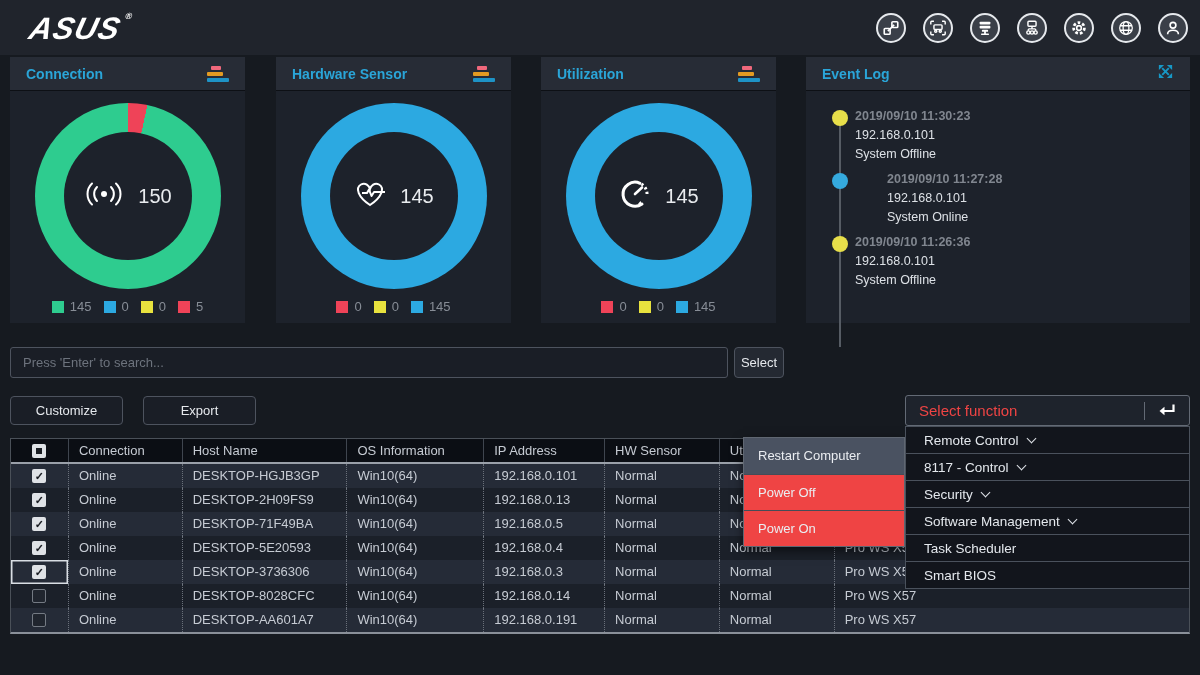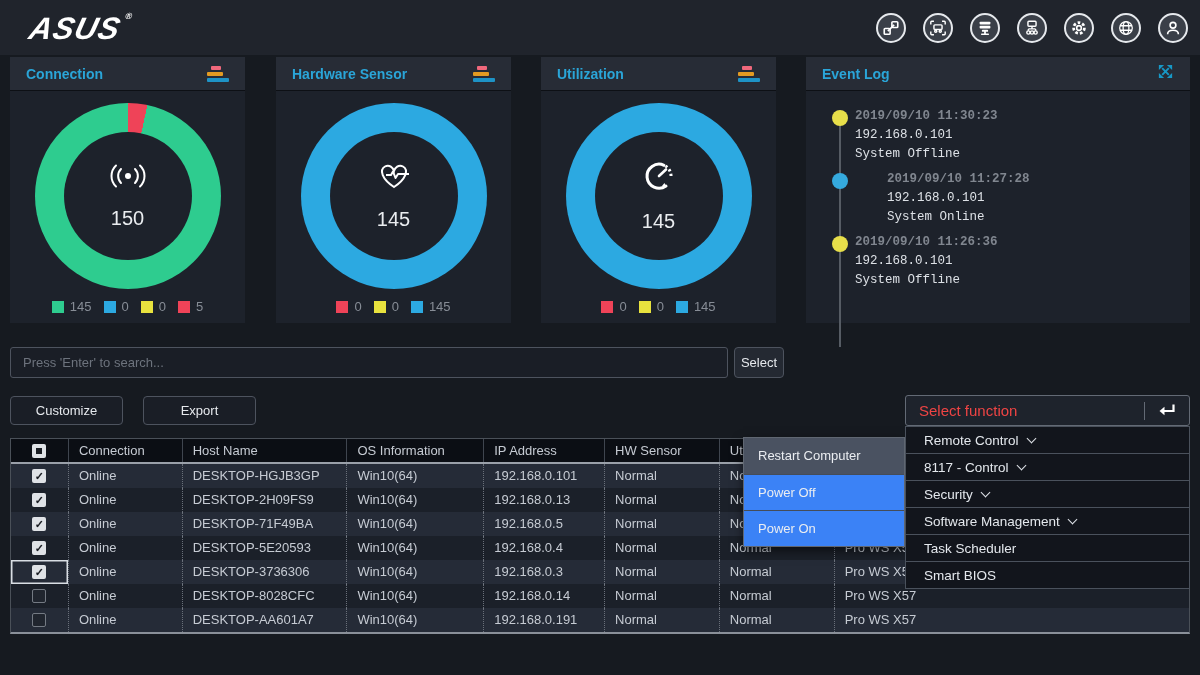--- a/index.html
+++ b/index.html
@@ -21,31 +21,31 @@
   .mini-bars { display:flex; flex-direction:column; gap:2px; align-items:flex-start; cursor:pointer; }
   .mini-bars i { display:block; height:4px; border-radius:1px; }
   .mb-r { width:10px; background:#f0687c; margin-left:4px; }
   .mb-o { width:16px; background:#e39b22; }
   .mb-b { width:22px; background:#1e93c6; }
 
   .donut { position:absolute; left:50%; top:46px; transform:translateX(-50%); width:186px; height:186px; border-radius:50%; }
   .donut::before { content:""; position:absolute; inset:29px; background:#1d222b; border-radius:50%; }
   .donut-conn { background:conic-gradient(#ef4358 0deg 12deg, #2ecc8f 12deg 360deg); }
   .donut-blue { background:#2ca9e1; }
-  .donut-center { position:absolute; inset:0; display:flex; flex-direction:column; align-items:center; justify-content:center; gap:13px; z-index:2; }
+  .donut-center { position:absolute; inset:0; display:flex; flex-direction:row; align-items:center; justify-content:center; gap:13px; z-index:2; }
   .donut-val { color:#e9ecef; font-size:20px; }
   .legend { position:absolute; left:0; right:0; bottom:9px; display:flex; justify-content:center; align-items:center; gap:12px; }
   .lg-item { display:flex; align-items:center; gap:6px; }
   .lg-sq { width:12px; height:12px; }
   .lg-val { color:#878d96; font-size:13px; }
 
   
   .tl-line { position:absolute; left:33px; top:62px; width:2px; height:228px; background:#565c64; }
   .tl-dot { position:absolute; left:26px; width:16px; height:16px; border-radius:50%; }
-  .tl-entry { position:absolute; left:49px; width:300px;font-family:Liberation Mono, monospace; }
+  .tl-entry { position:absolute; left:49px; width:300px; }
   .tl-time { color:#80868f; font-size:12.5px; font-weight:bold; margin-bottom:5px; }
   .tl-ip, .tl-status { color:#dde1e6; font-size:12.5px; margin-bottom:5px; }
 
   
   .search-input { position:absolute; left:10px; top:347px; width:718px; height:31px; background:#1a1e26; border:1px solid #4d535e; border-radius:3px; color:#cfd4da; font-size:13px; padding:0 12px; font-family:"Liberation Sans", sans-serif; outline:none; }
   .search-input::placeholder { color:#6d737d; }
   .btn { background:#1a1e26; border:1px solid #4d535e; border-radius:4px; color:#e6e9ed; font-size:13px; font-family:"Liberation Sans", sans-serif; cursor:pointer; }
   .clear-btn { position:absolute; left:734px; top:347px; width:50px; height:31px; background:#242932; }
   .customize-btn { position:absolute; left:10px; top:396px; width:113px; height:29px; }
   .export-btn { position:absolute; left:143px; top:396px; width:113px; height:29px; }
@@ -63,21 +63,21 @@
   .c5 { width:115px; } .c6 { width:115px; } .c7 { width:355px; border-right:none; }
   .cb { width:14px; height:14px; border-radius:2px; position:relative; cursor:pointer; }
   .cb.checked { background:#dfe2e6; }
   .cb.checked::after { content:"\2713"; position:absolute; inset:0; text-align:center; font-size:11px; line-height:14px; color:#1a1d23; font-weight:bold; }
   .cb.unchecked { border:1px solid #747a83; background:#20252e; }
   .cb.indet { background:#dfe2e6; }
   .cb.indet::after { content:""; position:absolute; inset:4px; background:#1a1d23; }
   .focused-cell { box-shadow:inset 0 0 0 1.5px #d9dee4; }
 
   
-  .ctx-menu { position:absolute; left:743px; top:437px; width:162px; background:#3b82f6; border:1px solid #606772; box-shadow:0 4px 10px rgba(0,0,0,.55); z-index:10; }
+  .ctx-menu { position:absolute; left:743px; top:437px; width:162px; background:#ef4444; border:1px solid #606772; box-shadow:0 4px 10px rgba(0,0,0,.55); z-index:10; }
   .ctx-item { height:36px; line-height:36px; padding-left:14px; color:#eaedf1; font-size:13px; border-top:1px solid #454c57; cursor:pointer; }
   .ctx-item:first-child { border-top:none; }
   .ctx-item.hl { background:#4a5261; }
 
   
   .fn-panel { position:absolute; left:905px; top:395px; width:285px; z-index:11; }
   .fn-head { height:31px; background:#1e232c; border:1px solid #636a75; border-radius:3px; display:flex; align-items:center; }
   .fn-head-label { color:#ef4444; font-size:15px; padding-left:13px; flex:1; }
   .fn-divider { width:1px; height:18px; background:#636a75; }
   .fn-return { width:44px; display:flex; align-items:center; justify-content:center; cursor:pointer; }

